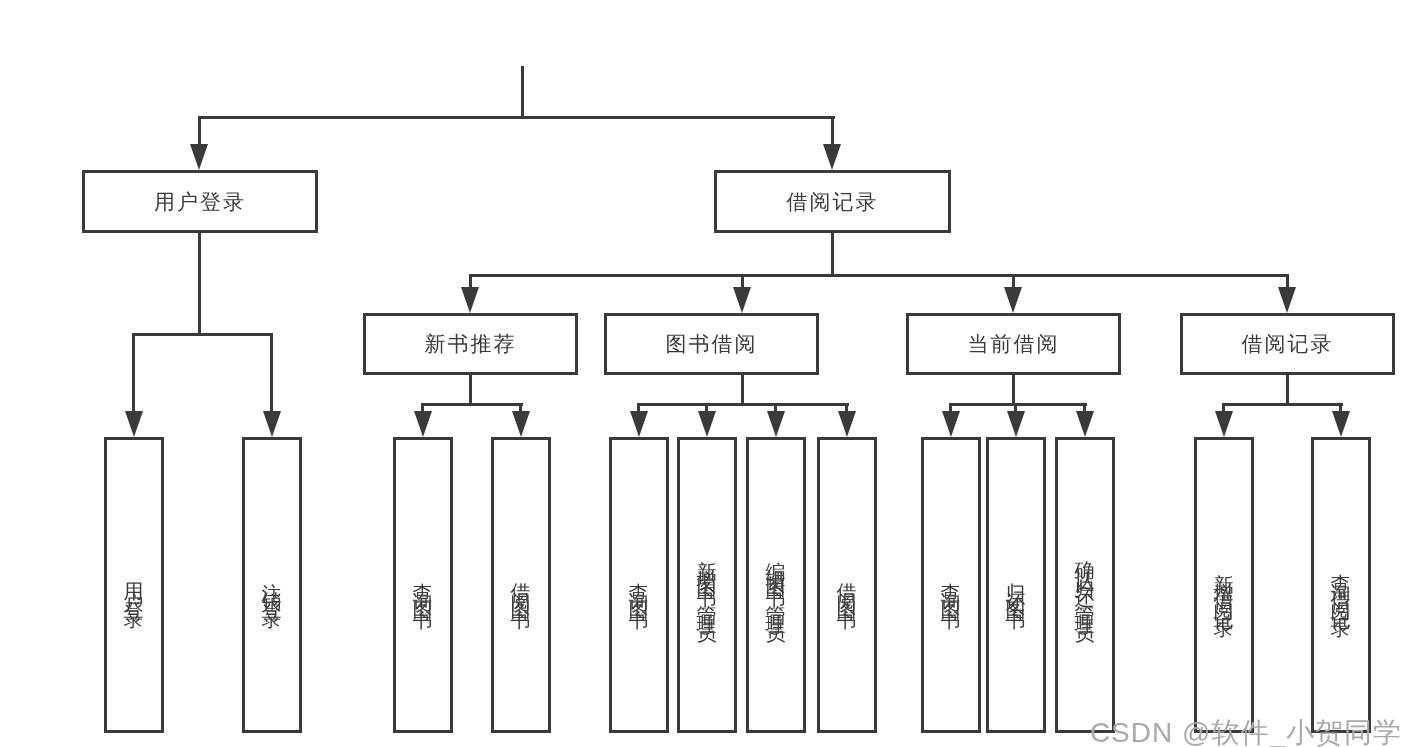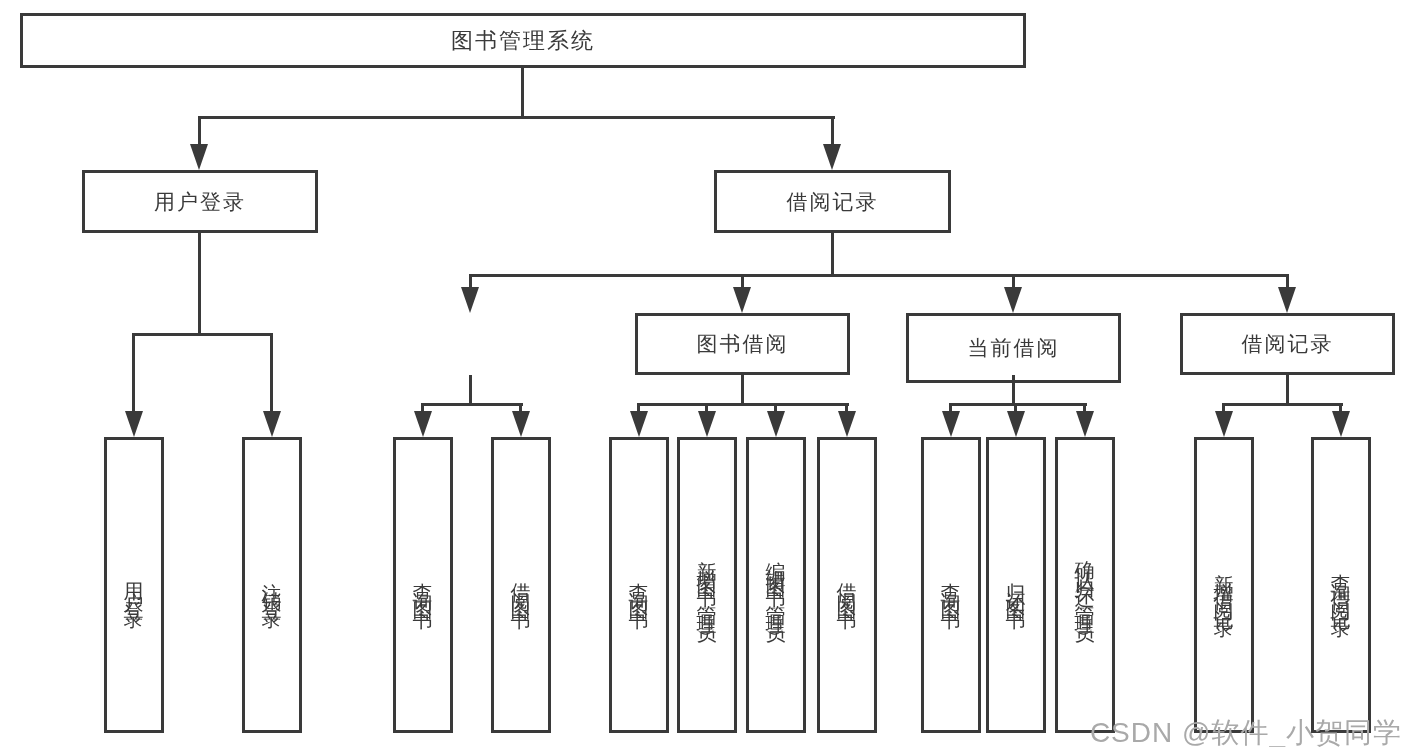--- a/index.html
+++ b/index.html
@@ -64,21 +64,20 @@
     color: #a9a9a9;
     z-index: 5;
     white-space: nowrap;
   }
 </style>
 </head>
 <body>
 
 <div class="canvas">
 
-  <div class="box root-node" style="left:20px;top:13px;width:1006px;height:55px;">图书管理系统</div>
 
   <div class="vline" style="left:521px;top:66px;height:53px;"></div>
   <div class="hline" style="left:198px;top:116px;width:637px;"></div>
   <div class="vline" style="left:198px;top:116px;height:32px;"></div>
   <div class="arrow" style="left:190px;top:144px;"></div>
   <div class="vline" style="left:831px;top:116px;height:32px;"></div>
   <div class="arrow" style="left:823px;top:144px;"></div>
 
   <div class="box hnode" style="left:82px;top:170px;width:236px;height:63px;">用户登录</div>
   <div class="box hnode" style="left:714px;top:170px;width:237px;height:63px;">借阅记录</div>
@@ -94,22 +93,23 @@
   <div class="hline" style="left:469px;top:274px;width:819px;"></div>
   <div class="vline" style="left:469px;top:274px;height:18px;"></div>
   <div class="arrow" style="left:461px;top:287px;"></div>
   <div class="vline" style="left:741px;top:274px;height:18px;"></div>
   <div class="arrow" style="left:733px;top:287px;"></div>
   <div class="vline" style="left:1012px;top:274px;height:18px;"></div>
   <div class="arrow" style="left:1004px;top:287px;"></div>
   <div class="vline" style="left:1286px;top:274px;height:18px;"></div>
   <div class="arrow" style="left:1278px;top:287px;"></div>
 
-  <div class="box hnode" style="left:635px;top:313px;width:215px;height:62px;">图书借阅</div>
-  <div class="box hnode" style="left:906px;top:313px;width:215px;height:70px;">当前借阅</div>
+  <div class="box hnode" style="left:363px;top:313px;width:215px;height:62px;">新书推荐</div>
+  <div class="box hnode" style="left:604px;top:313px;width:215px;height:62px;">图书借阅</div>
+  <div class="box hnode" style="left:906px;top:313px;width:215px;height:62px;">当前借阅</div>
   <div class="box hnode" style="left:1180px;top:313px;width:215px;height:62px;text-align:center;">借阅记录</div>
 
   <div class="vline" style="left:469px;top:375px;height:30px;"></div>
   <div class="hline" style="left:421px;top:403px;width:102px;"></div>
   <div class="vline" style="left:421px;top:403px;height:12px;"></div>
   <div class="arrow" style="left:414px;top:411px;"></div>
   <div class="vline" style="left:519px;top:403px;height:12px;"></div>
   <div class="arrow" style="left:512px;top:411px;"></div>
 
   <div class="vline" style="left:741px;top:375px;height:30px;"></div>

